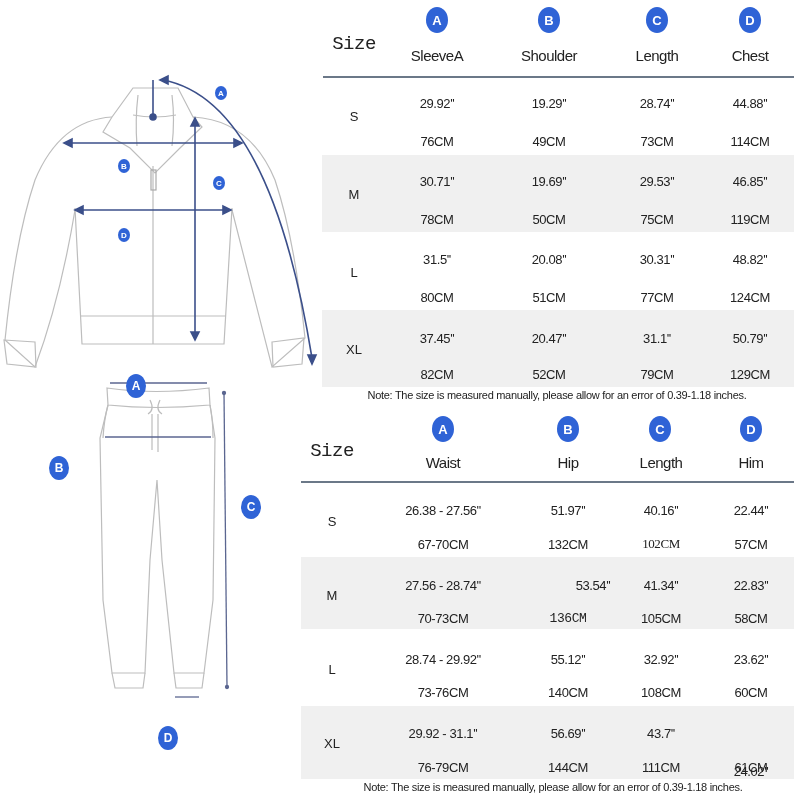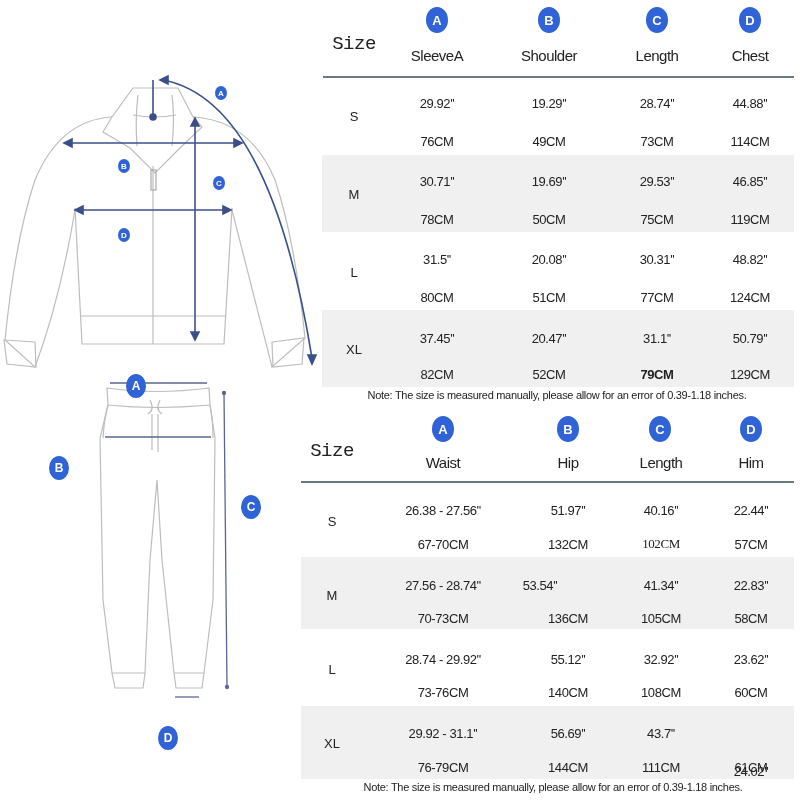--- a/index.html
+++ b/index.html
@@ -155,21 +155,21 @@
   </div>
 
   <div>
     <div class="size-cell" style="left:354px; top:349px;">XL</div>
     <div class="cell" style="left:437px; top:338px;">37.45''</div>
     <div class="cell" style="left:549px; top:338px;">20.47''</div>
     <div class="cell" style="left:657px; top:338px;">31.1''</div>
     <div class="cell" style="left:750px; top:338px;">50.79''</div>
     <div class="cell" style="left:437px; top:374px;">82CM</div>
     <div class="cell" style="left:549px; top:374px;">52CM</div>
-    <div class="cell" style="left:657px; top:374px;font-weight:bold;">79CM</div>
+    <div class="cell" style="left:657px; top:374px;">79CM</div>
     <div class="cell" style="left:750px; top:374px;">129CM</div>
   </div>
 
   <div class="note" style="left:557px; top:389px;">Note: The size is measured manually, please allow for an error of 0.39-1.18 inches.</div>
 </div>
 
 <div class="tbl" style="left:0; top:0; width:800px; height:800px;">
   <div class="hdr-size" style="left:332px; top:451px;">Size</div>
 
   <div class="badge md" style="left:443px; top:429px;">A</div>
@@ -195,25 +195,25 @@
     <div class="cell" style="left:751px; top:510px;">22.44''</div>
     <div class="cell" style="left:443px; top:544px;">67-70CM</div>
     <div class="cell" style="left:568px; top:544px;">132CM</div>
     <div class="cell" style="left:661px; top:544px;font-family:Liberation Serif, serif;">102CM</div>
     <div class="cell" style="left:751px; top:544px;">57CM</div>
   </div>
 
   <div>
     <div class="size-cell" style="left:332px; top:595px;">M</div>
     <div class="cell" style="left:443px; top:585px;">27.56 - 28.74''</div>
-    <div class="cell" style="left:540px; top:585px;">53.54''</div>
+    <div class="cell" style="left:593px; top:585px;">53.54''</div>
     <div class="cell" style="left:661px; top:585px;">41.34''</div>
     <div class="cell" style="left:751px; top:585px;">22.83''</div>
     <div class="cell" style="left:443px; top:618px;">70-73CM</div>
-    <div class="cell" style="left:568px; top:618px;">136CM</div>
+    <div class="cell" style="left:568px; top:618px;font-family:Liberation Mono, monospace;">136CM</div>
     <div class="cell" style="left:661px; top:618px;">105CM</div>
     <div class="cell" style="left:751px; top:618px;">58CM</div>
   </div>
 
   <div>
     <div class="size-cell" style="left:332px; top:669px;">L</div>
     <div class="cell" style="left:443px; top:659px;">28.74 - 29.92''</div>
     <div class="cell" style="left:568px; top:659px;">55.12''</div>
     <div class="cell" style="left:661px; top:659px;">32.92''</div>
     <div class="cell" style="left:751px; top:659px;">23.62''</div>

